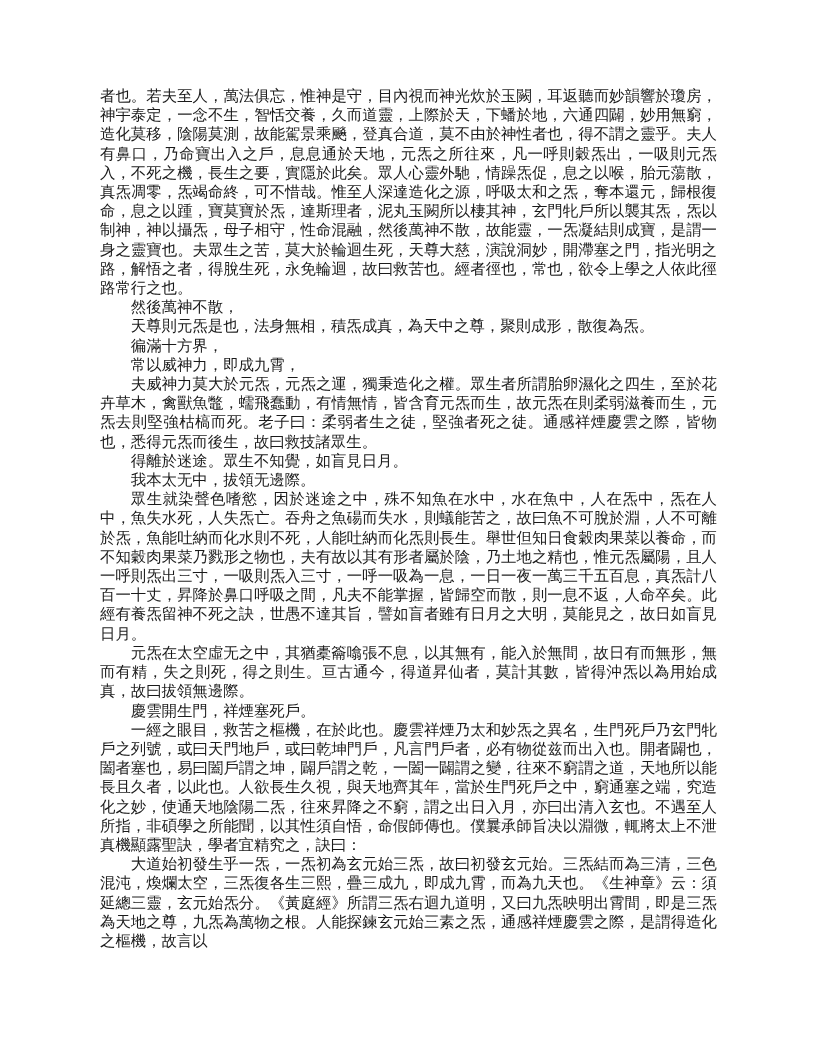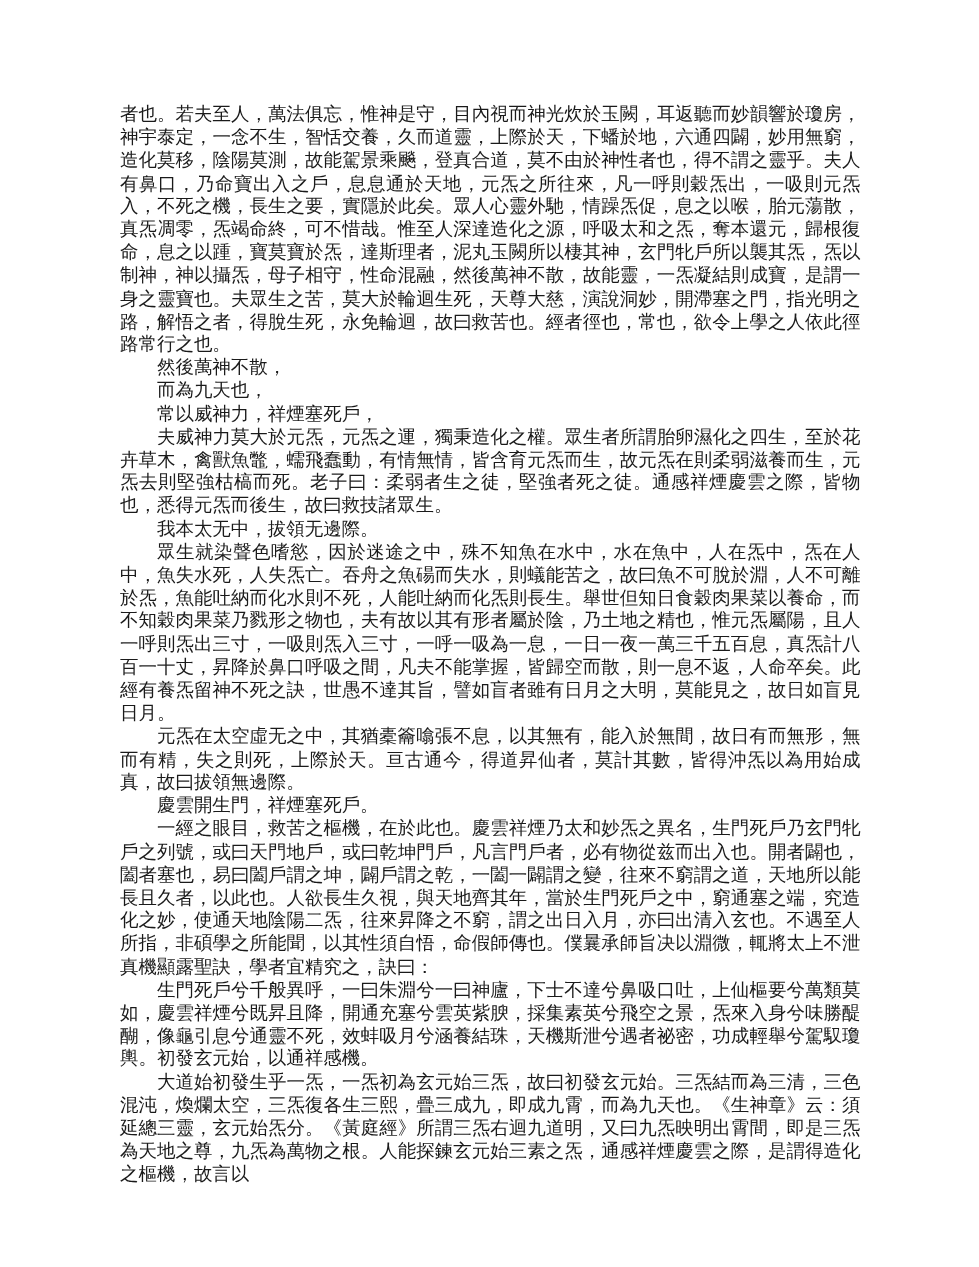--- a/index.html
+++ b/index.html
@@ -35,24 +35,25 @@
     text-indent: 2em;
   }
 </style>
 </head>
 <body>
 
 <div class="page">
   <div class="text-block">
     <p>者也。若夫至人，萬法俱忘，惟神是守，目內視而神光炊於玉闕，耳返聽而妙韻響於瓊房，神宇泰定，一念不生，智恬交養，久而道靈，上際於天，下蟠於地，六通四闢，妙用無窮，造化莫移，陰陽莫測，故能駕景乘飈，登真合道，莫不由於神性者也，得不謂之靈乎。夫人有鼻口，乃命寶出入之戶，息息通於天地，元炁之所往來，凡一呼則穀炁出，一吸則元炁入，不死之機，長生之要，實隱於此矣。眾人心靈外馳，情躁炁促，息之以喉，胎元蕩散，真炁凋零，炁竭命終，可不惜哉。惟至人深達造化之源，呼吸太和之炁，奪本還元，歸根復命，息之以踵，寶莫寶於炁，達斯理者，泥丸玉闕所以棲其神，玄門牝戶所以襲其炁，炁以制神，神以攝炁，母子相守，性命混融，然後萬神不散，故能靈，一炁凝結則成寶，是謂一身之靈寶也。夫眾生之苦，莫大於輪迴生死，天尊大慈，演說洞妙，開滯塞之門，指光明之路，解悟之者，得脫生死，永免輪迴，故曰救苦也。經者徑也，常也，欲令上學之人依此徑路常行之也。</p>
     <p class="indent">然後萬神不散，</p>
-    <p class="indent">而為九天也，</p>
-    <p class="indent">常以威神力，祥煙塞死戶，</p>
+    <p class="indent">天尊則元炁是也，法身無相，積炁成真，為天中之尊，聚則成形，散復為炁。</p>
+    <p class="indent">徧滿十方界，</p>
+    <p class="indent">常以威神力，即成九霄，</p>
     <p class="indent">夫威神力莫大於元炁，元炁之運，獨秉造化之權。眾生者所謂胎卵濕化之四生，至於花卉草木，禽獸魚鼈，蠕飛蠢動，有情無情，皆含育元炁而生，故元炁在則柔弱滋養而生，元炁去則堅強枯槁而死。老子曰：柔弱者生之徒，堅強者死之徒。通感祥煙慶雲之際，皆物也，悉得元炁而後生，故曰救技諸眾生。</p>
+    <p class="indent">得離於迷途。眾生不知覺，如盲見日月。</p>
     <p class="indent">我本太无中，拔領无邊際。</p>
     <p class="indent">眾生就染聲色嗜慾，因於迷途之中，殊不知魚在水中，水在魚中，人在炁中，炁在人中，魚失水死，人失炁亡。吞舟之魚碭而失水，則蟻能苦之，故曰魚不可脫於淵，人不可離於炁，魚能吐納而化水則不死，人能吐納而化炁則長生。舉世但知日食穀肉果菜以養命，而不知穀肉果菜乃戮形之物也，夫有故以其有形者屬於陰，乃土地之精也，惟元炁屬陽，且人一呼則炁出三寸，一吸則炁入三寸，一呼一吸為一息，一日一夜一萬三千五百息，真炁計八百一十丈，昇降於鼻口呼吸之間，凡夫不能掌握，皆歸空而散，則一息不返，人命卒矣。此經有養炁留神不死之訣，世愚不達其旨，譬如盲者雖有日月之大明，莫能見之，故日如盲見日月。</p>
-    <p class="indent">元炁在太空虛无之中，其猶橐籥噏張不息，以其無有，能入於無間，故日有而無形，無而有精，失之則死，上際於天。亘古通今，得道昇仙者，莫計其數，皆得沖炁以為用始成真，故曰拔領無邊際。</p>
+    <p class="indent">元炁在太空虛无之中，其猶橐籥噏張不息，以其無有，能入於無間，故日有而無形，無而有精，失之則死，得之則生。亘古通今，得道昇仙者，莫計其數，皆得沖炁以為用始成真，故曰拔領無邊際。</p>
     <p class="indent">慶雲開生門，祥煙塞死戶。</p>
     <p class="indent">一經之眼目，救苦之樞機，在於此也。慶雲祥煙乃太和妙炁之異名，生門死戶乃玄門牝戶之列號，或曰天門地戶，或曰乾坤門戶，凡言門戶者，必有物從兹而出入也。開者闢也，闔者塞也，易曰闔戶謂之坤，闢戶謂之乾，一闔一闢謂之變，往來不窮謂之道，天地所以能長且久者，以此也。人欲長生久視，與天地齊其年，當於生門死戶之中，窮通塞之端，究造化之妙，使通天地陰陽二炁，往來昇降之不窮，謂之出日入月，亦曰出清入玄也。不遇至人所指，非碩學之所能聞，以其性須自悟，命假師傳也。僕曩承師旨决以淵微，輒將太上不泄真機顯露聖訣，學者宜精究之，訣曰：</p>
-    <p class="indent">生門死戶兮千般異呼，一曰朱淵兮一曰神廬，下士不達兮鼻吸口吐，上仙樞要兮萬類莫如，慶雲祥煙兮既昇且降，開通充塞兮雲英紫腴，採集素英兮飛空之景，炁來入身兮味勝醍醐，像龜引息兮通靈不死，效蚌吸月兮涵養結珠，天機斯泄兮遇者祕密，功成輕舉兮駕馭瓊輿。初發玄元始，以通祥感機。</p>
     <p class="indent">大道始初發生乎一炁，一炁初為玄元始三炁，故曰初發玄元始。三炁結而為三清，三色混沌，煥爛太空，三炁復各生三熙，疊三成九，即成九霄，而為九天也。《生神章》云：須延總三靈，玄元始炁分。《黃庭經》所謂三炁右迴九道明，又曰九炁映明出霄間，即是三炁為天地之尊，九炁為萬物之根。人能探鍊玄元始三素之炁，通感祥煙慶雲之際，是謂得造化之樞機，故言以</p>
   </div>
 </div>
 
 </body></html>

